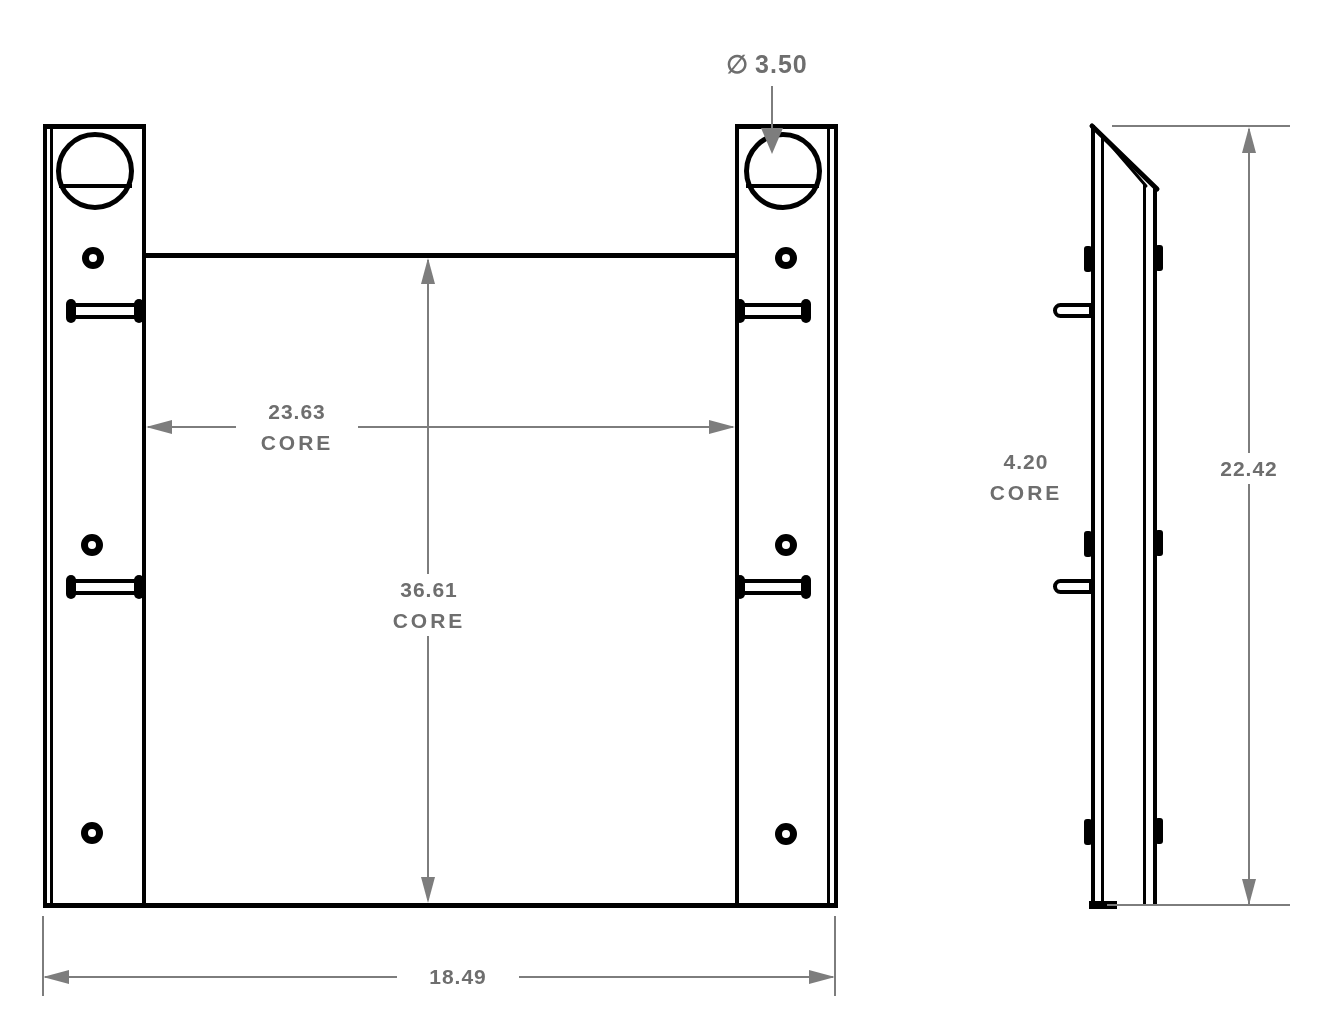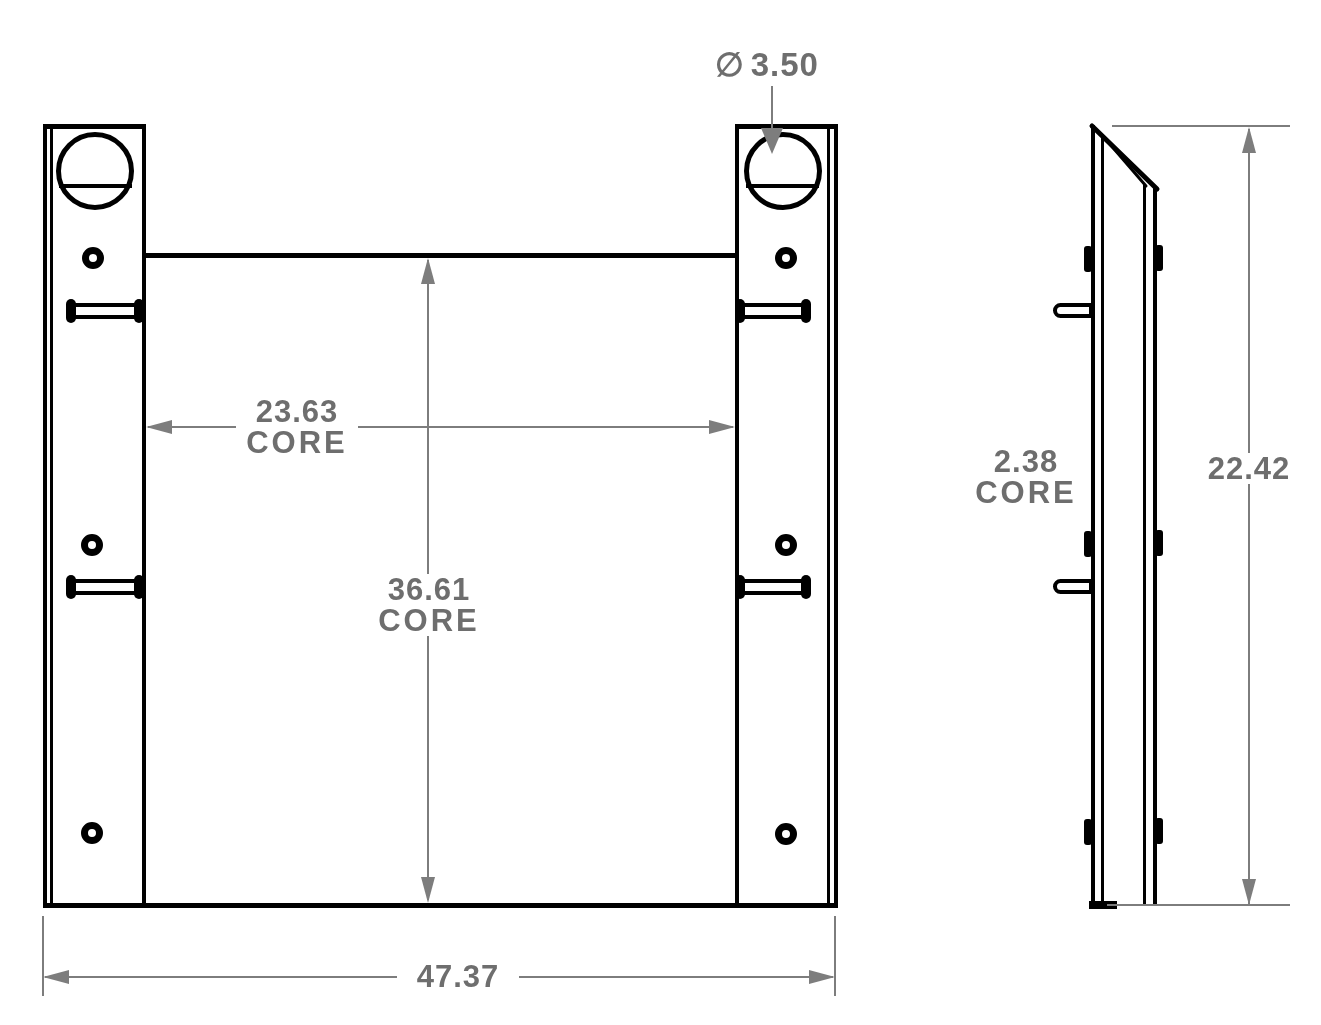--- a/index.html
+++ b/index.html
@@ -19,21 +19,21 @@
   .spin{position:absolute;border:4px solid #000;border-radius:8px 0 0 8px;background:#fff;box-sizing:border-box;}
   
   .dline{position:absolute;background:#7d7d7d;}
   .arrow{position:absolute;width:0;height:0;border-style:solid;border-color:transparent;}
   .ar-left {border-width:7px 26px 7px 0;border-right-color:#7d7d7d;}
   .ar-right{border-width:7px 0 7px 26px;border-left-color:#7d7d7d;}
   .ar-up   {border-width:0 7px 26px 7px;border-bottom-color:#7d7d7d;}
   .ar-down {border-width:26px 7px 0 7px;border-top-color:#7d7d7d;}
   .dtext{
     position:absolute;font-weight:bold;color:#6e6e6e;text-align:center;
-    background:#fff;font-size:31px;line-height:31px;letter-spacing:1px;
+    background:#fff;font-size:21px;line-height:31px;letter-spacing:1px;
   }
   .dtext .word{letter-spacing:3px;}
   .leader-arrow{z-index:6;}
   .dia-symbol{font-weight:bold;margin-right:6px;}
 </style>
 </head>
 <body>
 
 <div id="stage">
 
@@ -85,24 +85,24 @@
       <div>36.61</div>
       <div class="word">CORE</div>
     </div>
 
     <div class="dline" style="left:42px;top:916px;width:2px;height:80px;"></div>
     <div class="dline" style="left:834px;top:916px;width:2px;height:80px;"></div>
     <div class="dline" style="left:45px;top:976px;width:788px;height:2px;"></div>
     <div class="arrow ar-left" style="left:43px;top:970px;"></div>
     <div class="arrow ar-right" style="left:809px;top:970px;"></div>
     <div class="dtext" style="left:397px;top:961px;width:122px;">
-      <div>47.37</div>
+      <div>18.49</div>
     </div>
 
-    <div class="dtext" style="left:687px;top:49px;width:160px;background:transparent;font-size:33px;">
+    <div class="dtext" style="left:687px;top:49px;width:160px;background:transparent;font-size:25px;">
       <span class="dia-symbol">∅</span><span>3.50</span>
     </div>
     <div class="dline leader-arrow" style="left:771px;top:86px;width:2px;height:44px;"></div>
     <div class="arrow ar-down leader-arrow" style="left:761px;top:128px;border-width:26px 11px 0 11px;"></div>
   </div>
 
   <div class="abs" style="left:900px;top:0;width:421px;height:1025px;">
 
     <div class="bk" style="left:191px;top:125px;width:4px;height:780px;"></div>
     <div class="bk" style="left:201px;top:134px;width:3px;height:771px;"></div>
@@ -129,18 +129,18 @@
     <div class="dline" style="left:212px;top:125px;width:178px;height:2px;"></div>
     <div class="dline" style="left:207px;top:904px;width:183px;height:2px;"></div>
     <div class="dline" style="left:348px;top:129px;width:2px;height:775px;"></div>
     <div class="arrow ar-up" style="left:342px;top:127px;"></div>
     <div class="arrow ar-down" style="left:342px;top:879px;"></div>
     <div class="dtext" style="left:288px;top:453px;width:122px;">
       <div>22.42</div>
     </div>
 
     <div class="dtext" style="left:65px;top:446px;width:122px;background:transparent;">
-      <div>2.38</div>
+      <div>4.20</div>
       <div class="word">CORE</div>
     </div>
   </div>
 
 </div>
 
 </body></html>

